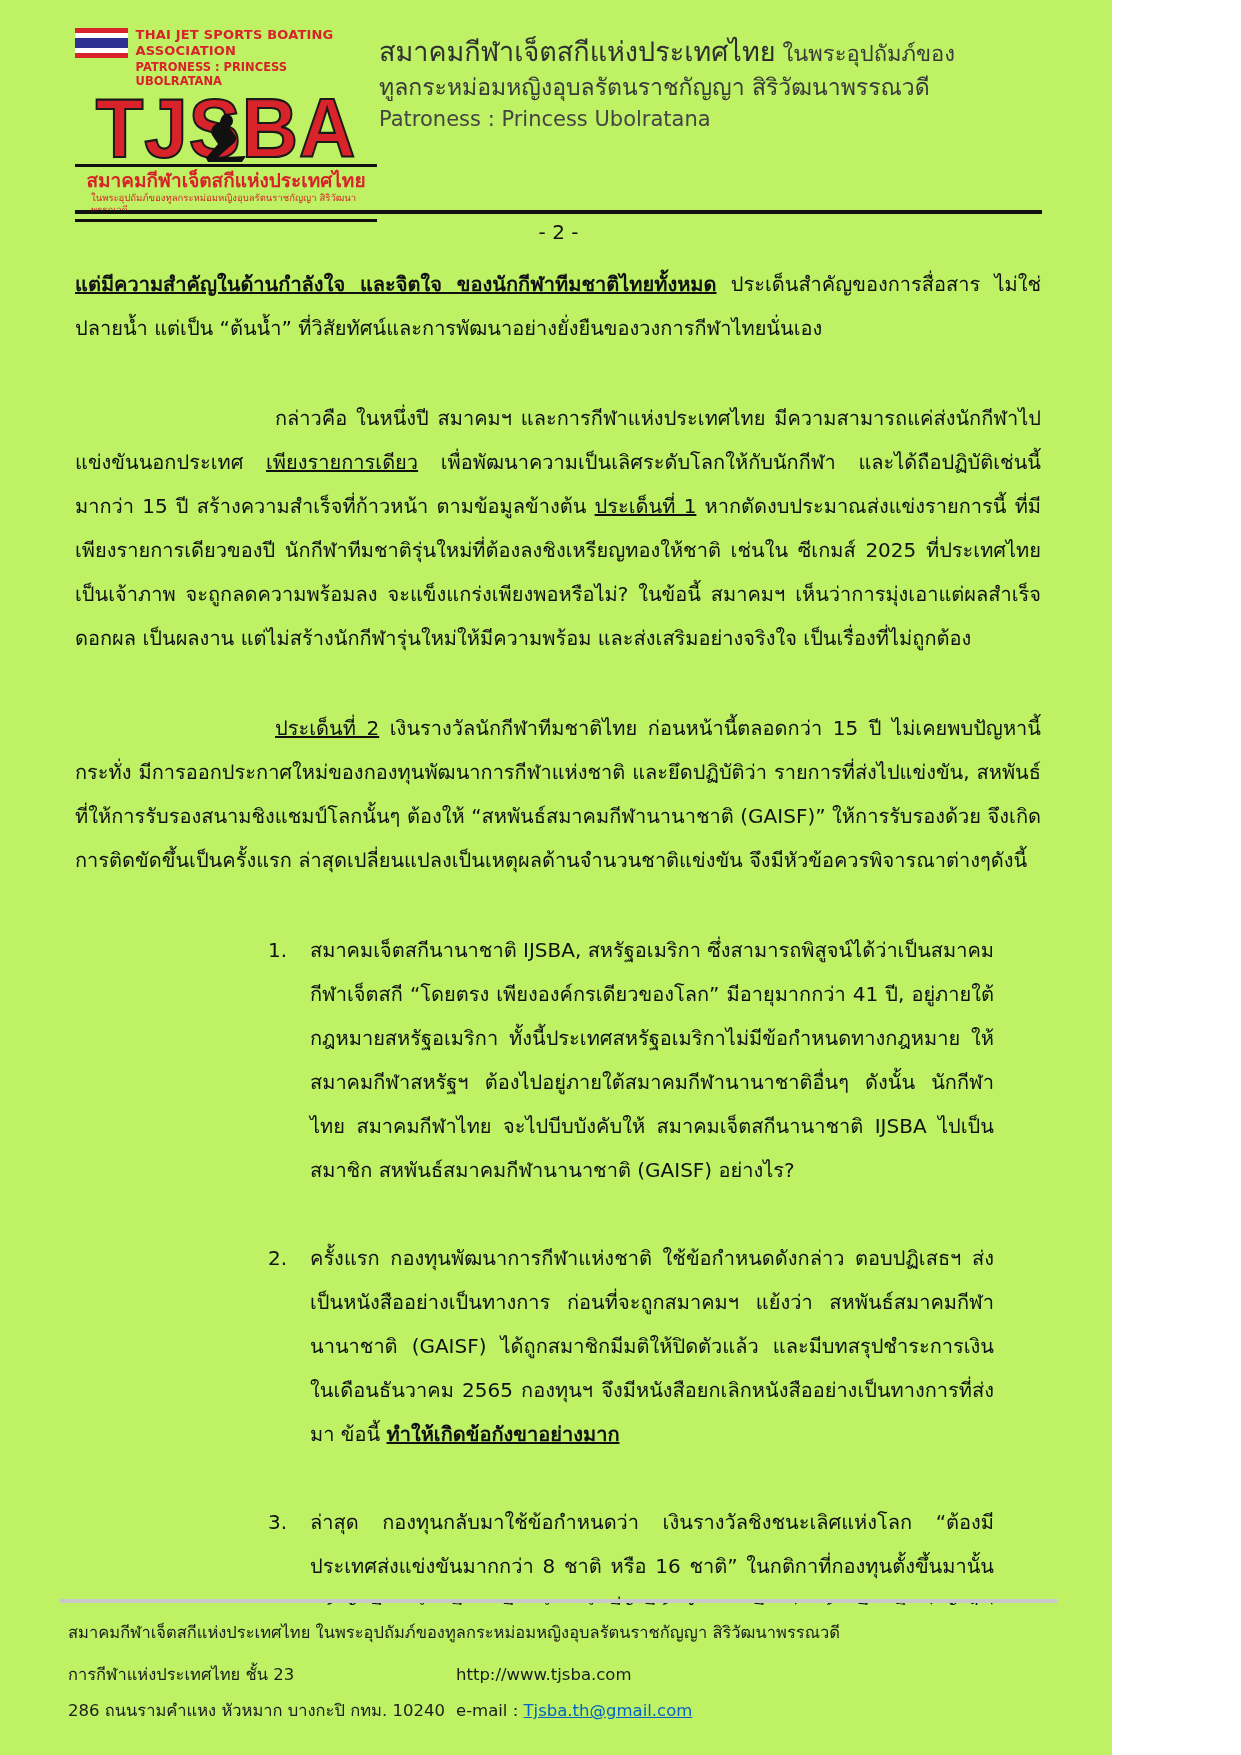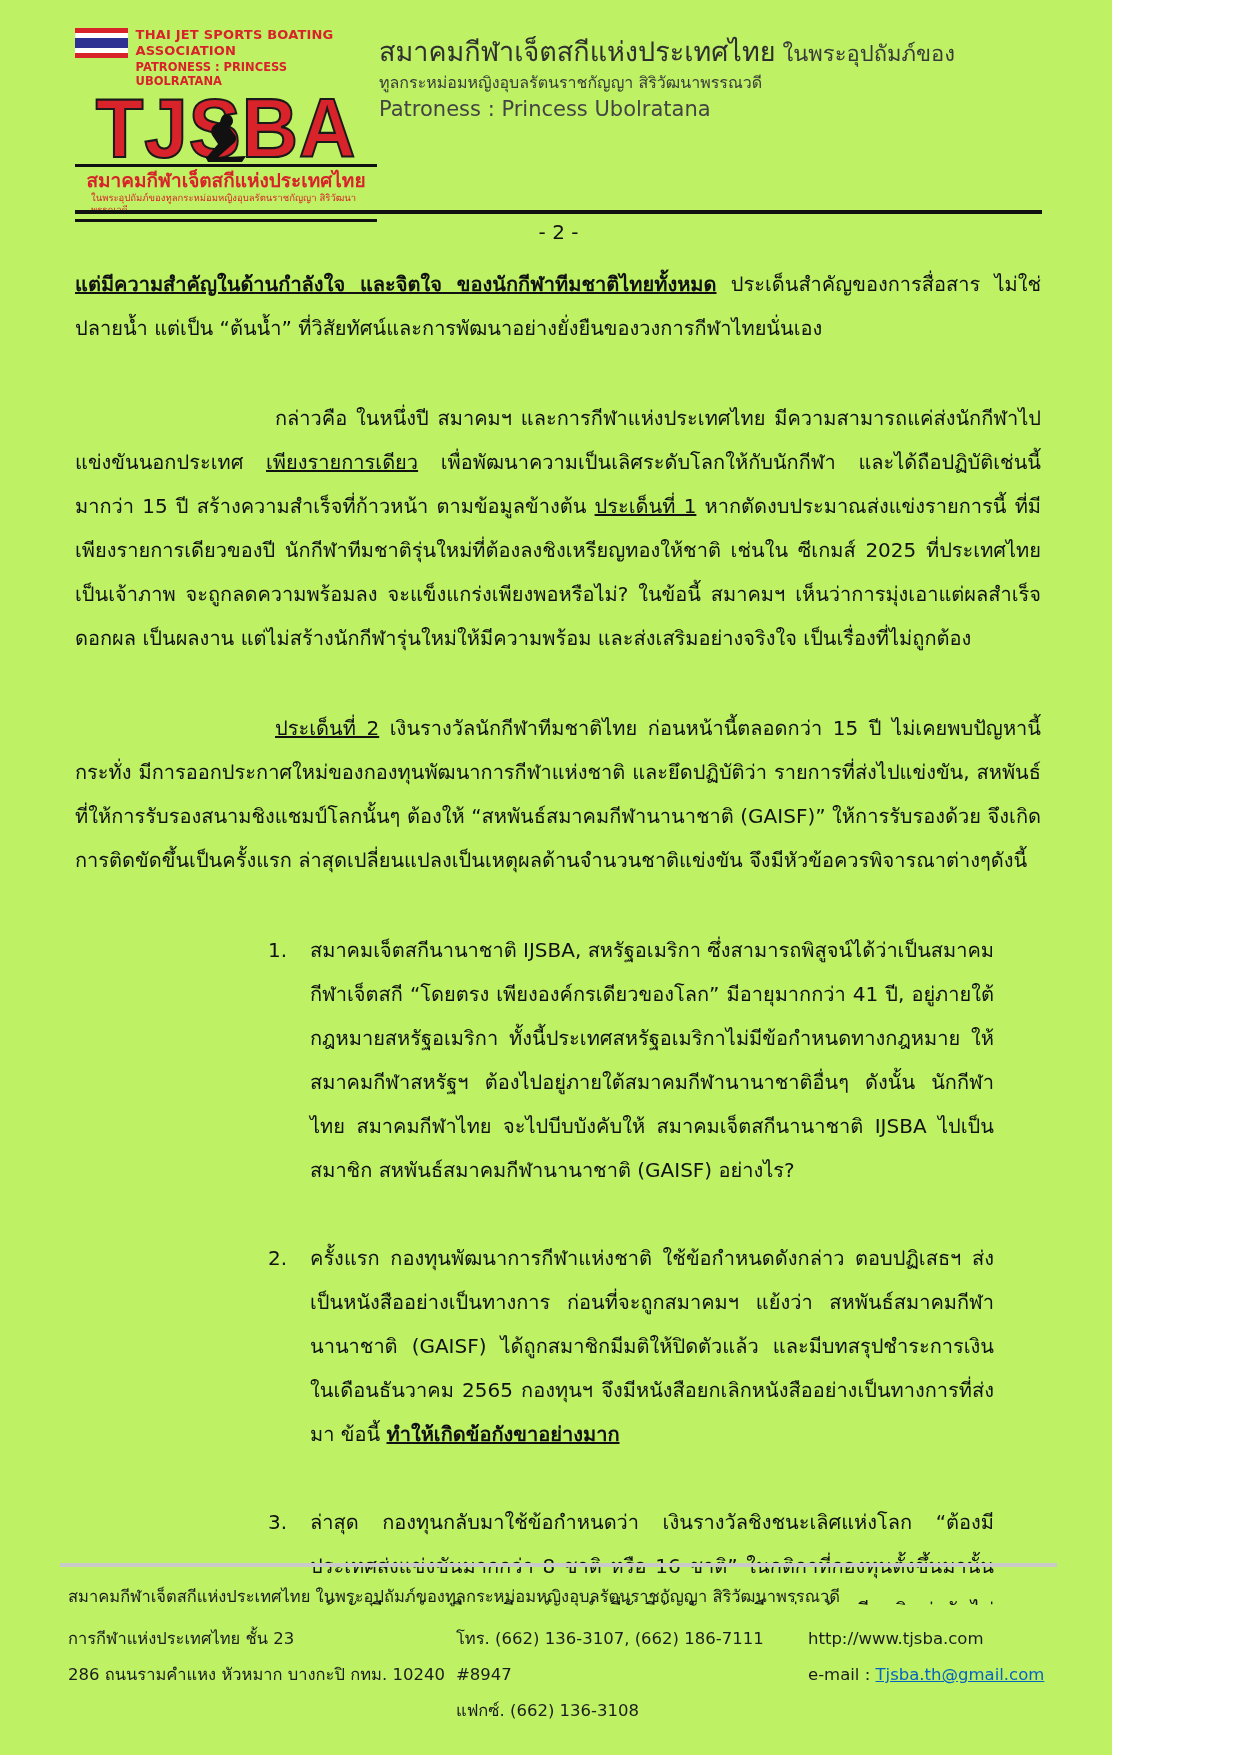--- a/index.html
+++ b/index.html
@@ -32,21 +32,21 @@
     font-family:"Liberation Sans","DejaVu Sans",sans-serif;
     transform:scaleY(1.08);transform-origin:top;
   }
   .rider{position:absolute;left:50%;top:44%;transform:translateX(-50%);}
   .logo-rule{height:3px;background:#111;margin:2px 0;}
   .logo-th{color:#d8232a;font-weight:bold;font-size:19px;text-align:center;line-height:1.2;margin-top:2px;}
   .logo-patronage{color:#d8232a;font-size:9.5px;text-align:left;line-height:1.3;margin-bottom:2px;margin-left:16px;}
   .lh-text{position:absolute;left:304px;top:8px;color:#3a3a3a;line-height:1.45;}
   .lh1{font-size:22px;}
   .lh1 .big{font-size:27px;color:#2f2f2f;}
-  .lh2{font-size:16px;}
+  .lh2{font-size:23px;}
   .lh3,.lh4{font-size:21px;color:#444;}
   .header-rule{position:absolute;top:210px;left:75px;right:70px;height:4px;background:#111;}
   
   .page-number{position:absolute;top:220px;left:75px;right:70px;text-align:center;font-size:20px;color:#111;}
   .doc-body{
     position:absolute;top:262px;left:75px;right:71px;bottom:150px;
     font-size:20px;line-height:44px;text-align:justify;overflow:hidden;
   }
   .doc-body p{margin:0 0 46px 0;}
   .indent{text-indent:200px;}
@@ -137,24 +137,20 @@
   </main>
 
   <footer class="footer">
     <div class="footer-rule"></div>
     <div class="footer-line1">สมาคมกีฬาเจ็ตสกีแห่งประเทศไทย ในพระอุปถัมภ์ของทูลกระหม่อมหญิงอุบลรัตนราชกัญญา สิริวัฒนาพรรณวดี</div>
     <div class="footer-grid">
       <div class="fcol1">
         <div>การกีฬาแห่งประเทศไทย ชั้น 23</div>
         <div>286 ถนนรามคำแหง หัวหมาก บางกะปิ กทม. 10240</div>
       </div>
-      <div class="fcol2">
-        <div>โทร. (662) 136-3107, (662) 186-7111 #8947</div>
-        <div>แฟกซ์. (662) 136-3108</div>
-      </div>
       <div class="fcol3">
         <div>http://www.tjsba.com</div>
         <div><span>e-mail : </span><a class="email-link" href="#">Tjsba.th@gmail.com</a></div>
       </div>
     </div>
   </footer>
 
 </div>
 
 </body></html>

